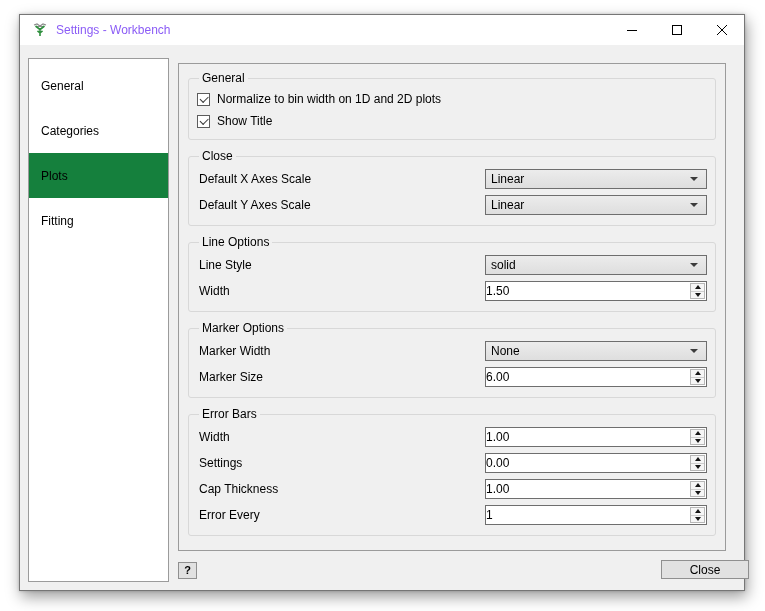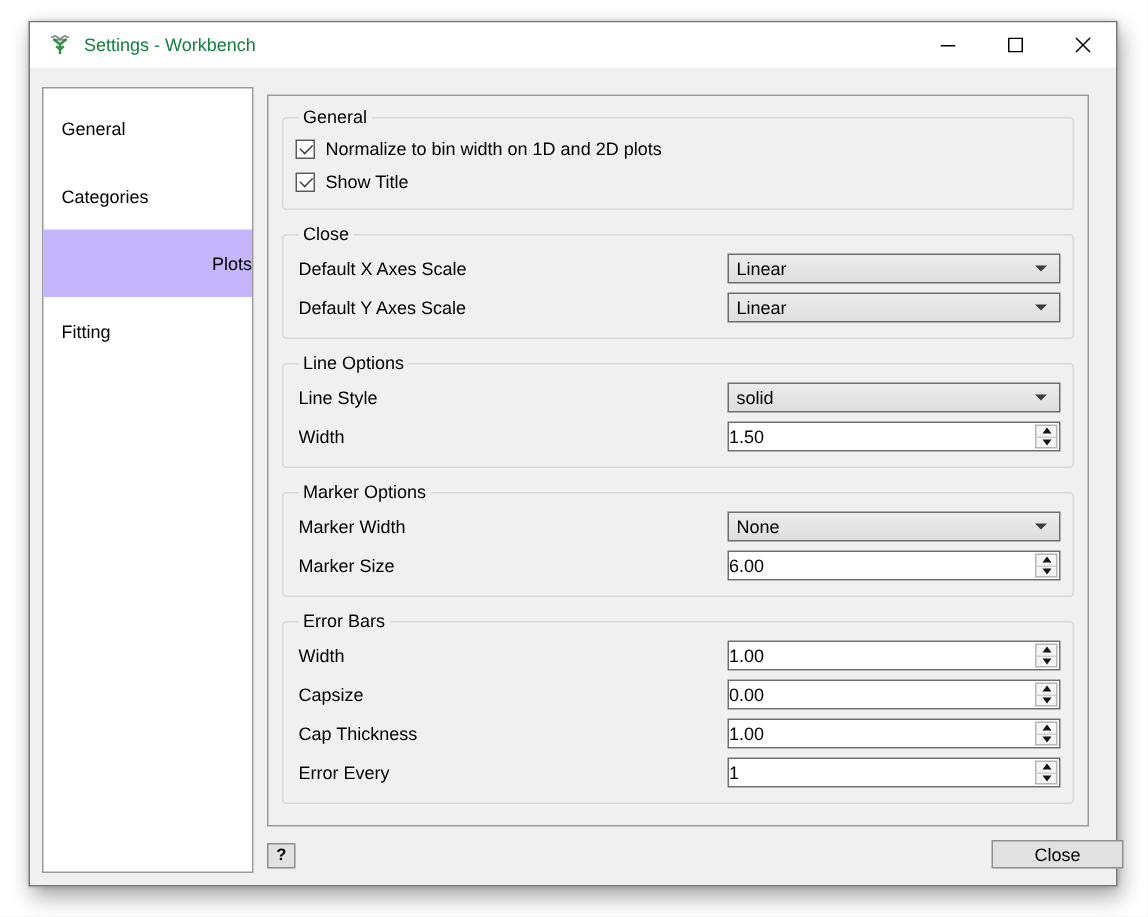--- a/index.html
+++ b/index.html
@@ -13,31 +13,31 @@
     position:absolute;left:19px;top:14px;width:726px;height:577px;
     background:#f0f0f0;border:1px solid #767676;box-sizing:border-box;
     box-shadow:2px 6px 14px rgba(0,0,0,0.38), 0 0 3px rgba(0,0,0,0.2);
   }
   
   .titlebar{
     position:absolute;left:0;top:0;right:0;height:30px;background:#ffffff;
     display:flex;align-items:center;
   }
   .app-icon{margin-left:13px;width:14px;height:14px;display:inline-flex;}
-  .win-title{margin-left:9px;font-size:12px;color:#15803d;}
+  .win-title{margin-left:9px;font-size:12px;color:#8b5cf6;}
   .caption-buttons{margin-left:auto;display:flex;height:30px;}
   .cap-btn{width:45px;height:30px;display:flex;align-items:center;justify-content:center;cursor:default;}
   
   .sidebar{
     position:absolute;left:8px;top:43px;width:141px;height:524px;
     background:#ffffff;border:1px solid #9b9b9b;box-sizing:border-box;
     padding-top:4px;
   }
   .side-item{height:45px;display:flex;align-items:center;padding-left:12px;}
-  .side-item.selected{background:#c4b5fd;justify-content:flex-end;}
+  .side-item.selected{background:#15803d;}
   
   .panel{
     position:absolute;left:158px;top:48px;width:548px;height:488px;
     background:#f0f0f0;border:1px solid #9b9b9b;box-sizing:border-box;
     padding:7px 9px 0 9px;overflow:hidden;
   }
   fieldset.group{
     border:1px solid #d8d8d8;border-radius:3px;margin:0 0 9px 0;
     padding:3px 8px 7px 8px;
   }
@@ -228,21 +228,21 @@
               <div class="spin-up">
                 <span class="tri-up"></span>
               </div>
               <div class="spin-down">
                 <span class="tri-down"></span>
               </div>
             </div>
           </div>
         </div>
         <div class="row">
-          <span class="lbl">Capsize</span>
+          <span class="lbl">Settings</span>
           <div class="spin">
             <span class="spin-text">0.00</span>
             <div class="spin-btns">
               <div class="spin-up">
                 <span class="tri-up"></span>
               </div>
               <div class="spin-down">
                 <span class="tri-down"></span>
               </div>
             </div>

